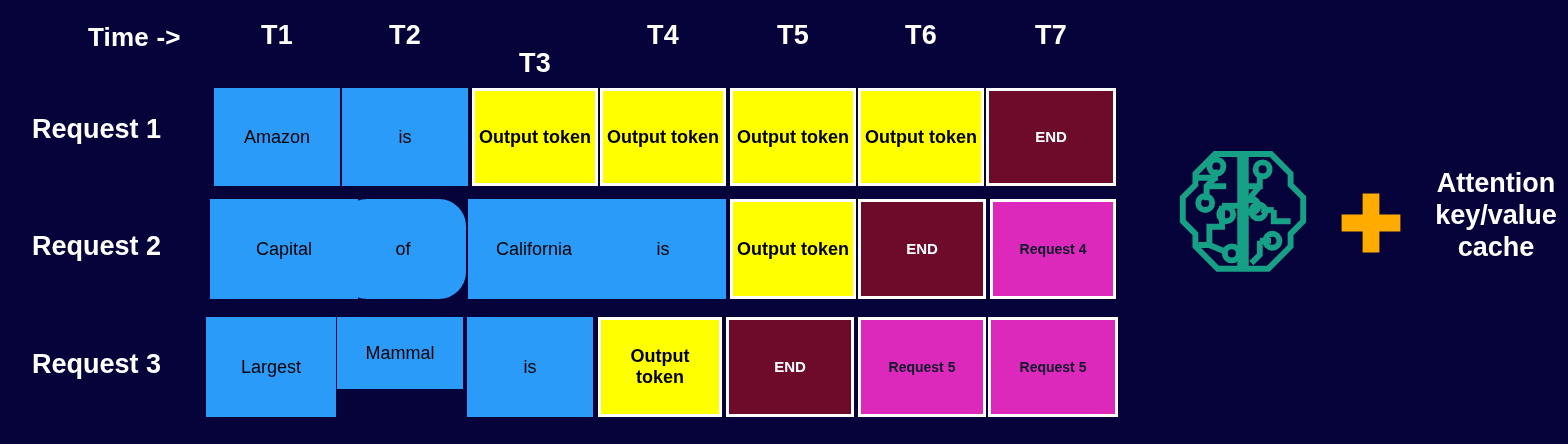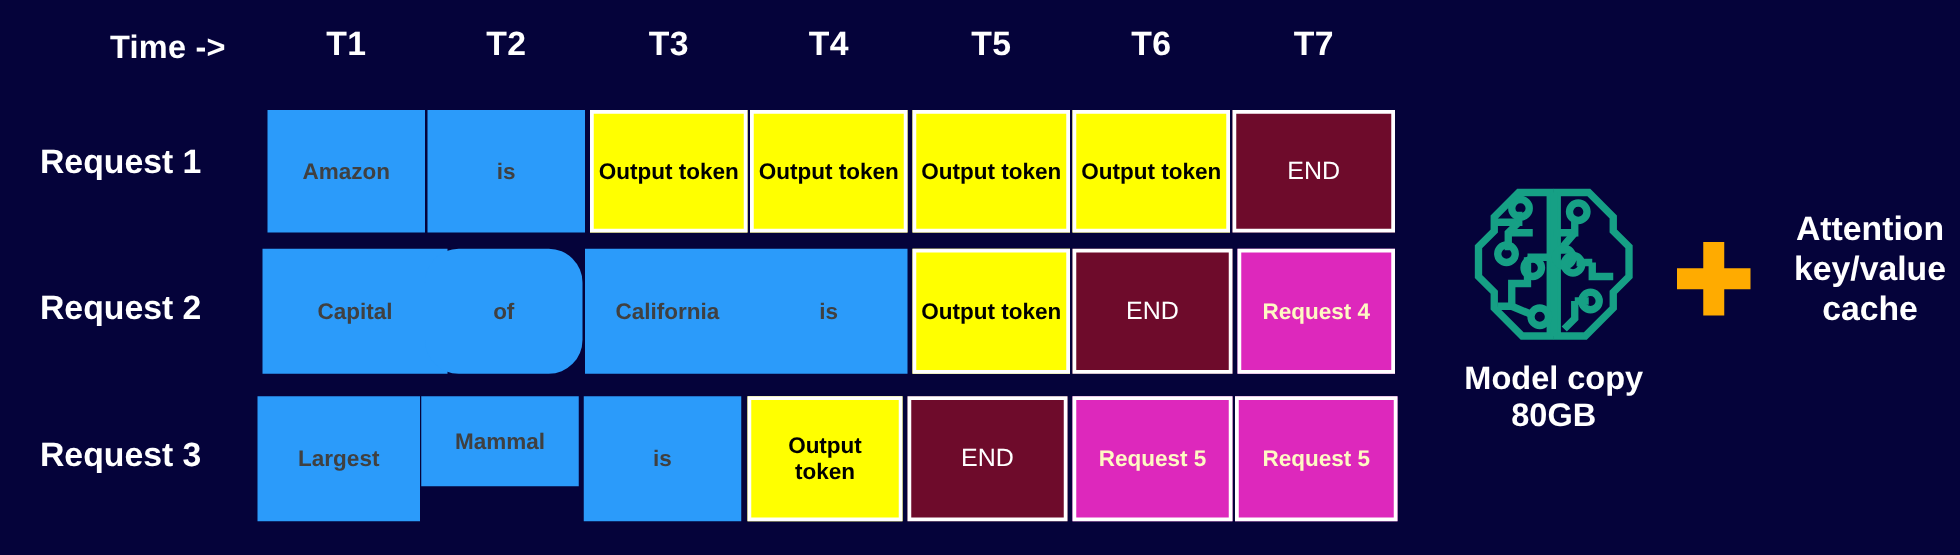--- a/index.html
+++ b/index.html
@@ -56,44 +56,44 @@
     display: flex;
     align-items: center;
     justify-content: center;
     text-align: center;
     line-height: 1.15;
     font-size: 17px;
     padding: 2px 4px;
   }
   .cell.input {
     background: #2b9bfa;
-    color: #404040;
-    font-weight: bold;
+    color: #000000;
+    font-weight: normal;
     font-size: 18px;
   }
   .cell.output {
     background: #ffff00;
     color: #000000;
     border: 3px solid #ffffff;
     font-weight: bold;
     font-size: 18px;
   }
   .cell.end {
     background: #6e0b2b;
     color: #ffffff;
     border: 3px solid #ffffff;
-    font-weight: normal;
-    font-size: 20px;
+    font-weight: bold;
+    font-size: 15px;
   }
   .cell.newreq {
     background: #dd28bc;
-    color: #fef9c3;
+    color: #0f172a;
     border: 3px solid #ffffff;
     font-weight: bold;
-    font-size: 18px;
+    font-size: 14px;
   }
 
   
   #right-panel {
     position: absolute;
     left: 1148px;
     top: 140px;
     width: 420px;
     height: 260px;
   }
@@ -141,21 +141,21 @@
 </head>
 <body>
 
 <div id="stage">
 
   <div class="time-label time-arrow-label">Time -&gt;</div>
 
   <div id="time-headers">
       <div class="time-label t-head" style="left: 214px; width: 126px;">T1</div>
       <div class="time-label t-head" style="left: 342px; width: 126px;">T2</div>
-      <div class="time-label t-head" style="left: 472px; width: 126px;">T3</div>
+      <div class="time-label t-head" style="left: 472px; width: 126px; margin-top: 28px;">T3</div>
       <div class="time-label t-head" style="left: 600px; width: 126px;">T4</div>
       <div class="time-label t-head" style="left: 730px; width: 126px;">T5</div>
       <div class="time-label t-head" style="left: 858px; width: 126px;">T6</div>
       <div class="time-label t-head" style="left: 986px; width: 130px;">T7</div>
     </div>
 
   <div id="grid">
       <div class="row-label" style="top: 114px;">Request 1</div>
       <div class="cell input" style="left: 214px; top: 88px; width: 126px; height: 98px;">Amazon</div>
       <div class="cell input" style="left: 342px; top: 88px; width: 126px; height: 98px;">is</div>
@@ -214,22 +214,20 @@
           <circle cx="23" cy="45" r="5"></circle>
           <circle cx="38" cy="53" r="5"></circle>
           <circle cx="42" cy="81" r="5"></circle>
 
           <circle cx="64" cy="21" r="5"></circle>
           <circle cx="56" cy="47" r="5"></circle>
           <circle cx="61" cy="51" r="5"></circle>
           <circle cx="71" cy="72" r="5"></circle>
         </g>
       </svg>
-      <div id="brain-caption">Model copy
-80GB</div>
     </div>
 
     <svg id="plus-icon" viewBox="0 0 100 100">
       <path d="M38 8 H62 V38 H92 V62 H62 V92 H38 V62 H8 V38 H38 Z" fill="#ffab00"></path>
     </svg>
 
     <div id="kv-caption">Attention
 key/value
 cache</div>
   </div>

